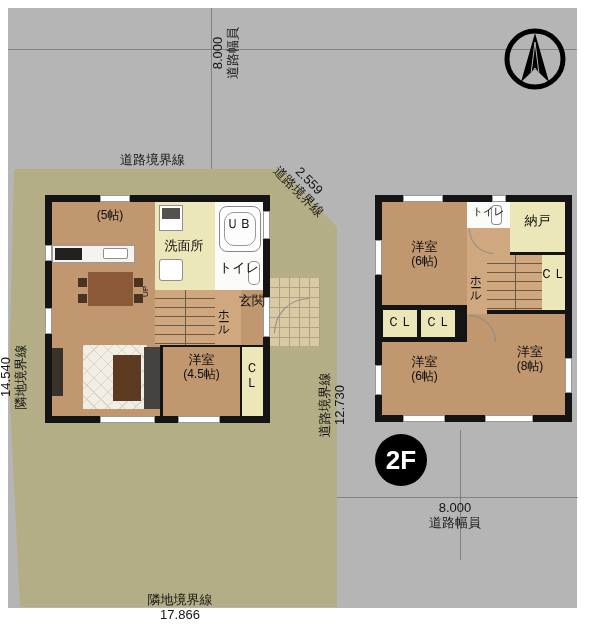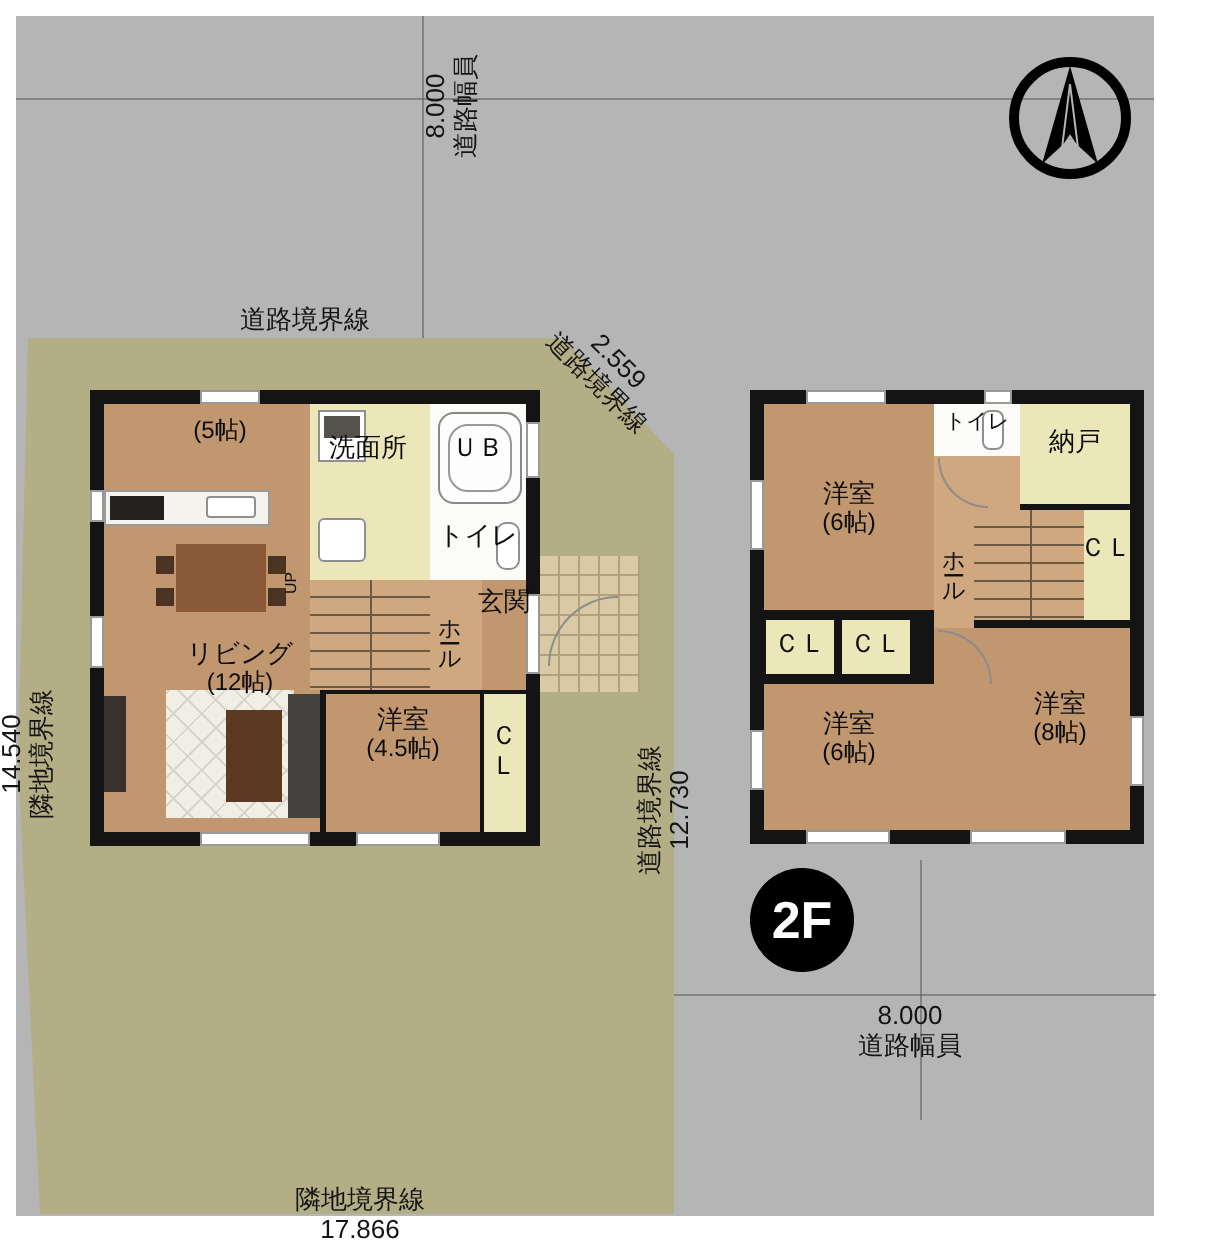--- a/index.html
+++ b/index.html
@@ -136,38 +136,34 @@
     <div class="win" style="left:0;top:50px;width:7px;height:16px;"></div>
     <div class="win" style="left:0;top:113px;width:7px;height:26px;"></div>
     <div class="win" style="left:218px;top:16px;width:7px;height:28px;"></div>
     <div class="win" style="left:55px;top:221px;width:55px;height:7px;"></div>
     <div class="win" style="left:133px;top:221px;width:42px;height:7px;"></div>
     <div class="win" style="left:218px;top:102px;width:7px;height:40px;"></div>
 
     <div class="rlabel" style="left:10px;top:14px;width:110px;">
       <span class="sz">(5帖)</span>
     </div>
-    <div class="rlabel" style="left:110px;top:22px;width:58px;">
+    <div class="rlabel" style="left:110px;top:44px;width:58px;">
       <span class="nm sm">洗面所</span>
     </div>
     <div class="rlabel" style="left:170px;top:22px;width:48px;font-family:Liberation Serif, serif;">
       <span class="nm">ＵＢ</span>
     </div>
     <div class="rlabel" style="left:170px;top:66px;width:48px;">
       <span class="nm sm">トイレ</span>
     </div>
     <div class="rlabel vtext" style="left:172px;top:96px;height:52px;">
       <span>ホール</span>
     </div>
     <div class="rlabel" style="left:191px;top:100px;width:32px;font-family:Liberation Mono, monospace;">
       <span class="nm sm">玄関</span>
-    </div>
-    <div class="rlabel" style="left:20px;top:125px;width:110px;">
-      <span class="nm">リビング</span>
-      <span class="sz">(12帖)</span>
     </div>
     <div class="rlabel" style="left:118px;top:158px;width:77px;">
       <span class="nm">洋室</span>
       <span class="sz">(4.5帖)</span>
     </div>
     <div class="rlabel" style="left:195px;top:166px;width:24px;">
       <span class="nm sm">ＣＬ</span>
     </div>
     <div class="rlabel" style="left:96px;top:92px;transform:rotate(-90deg);font-size:8px;">
       <span>UP</span>

